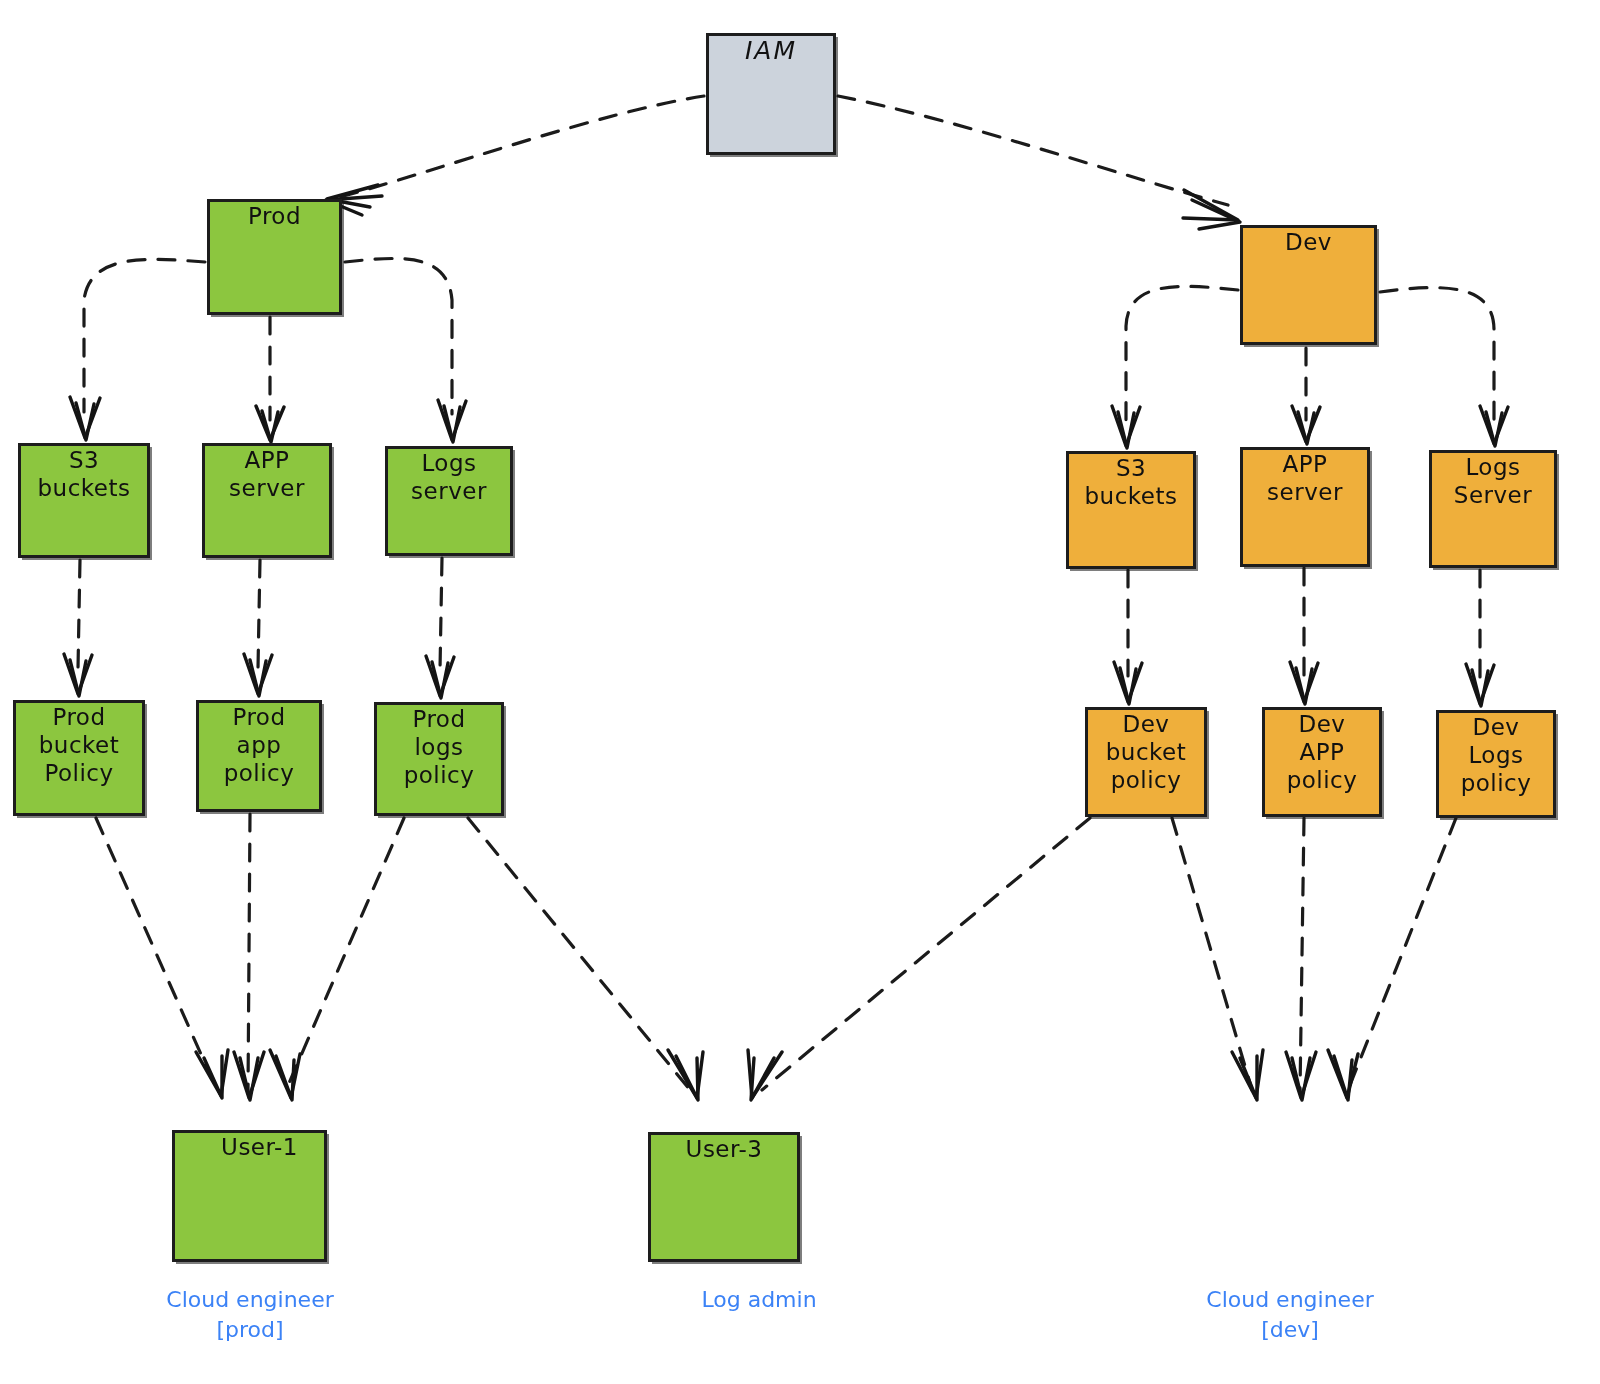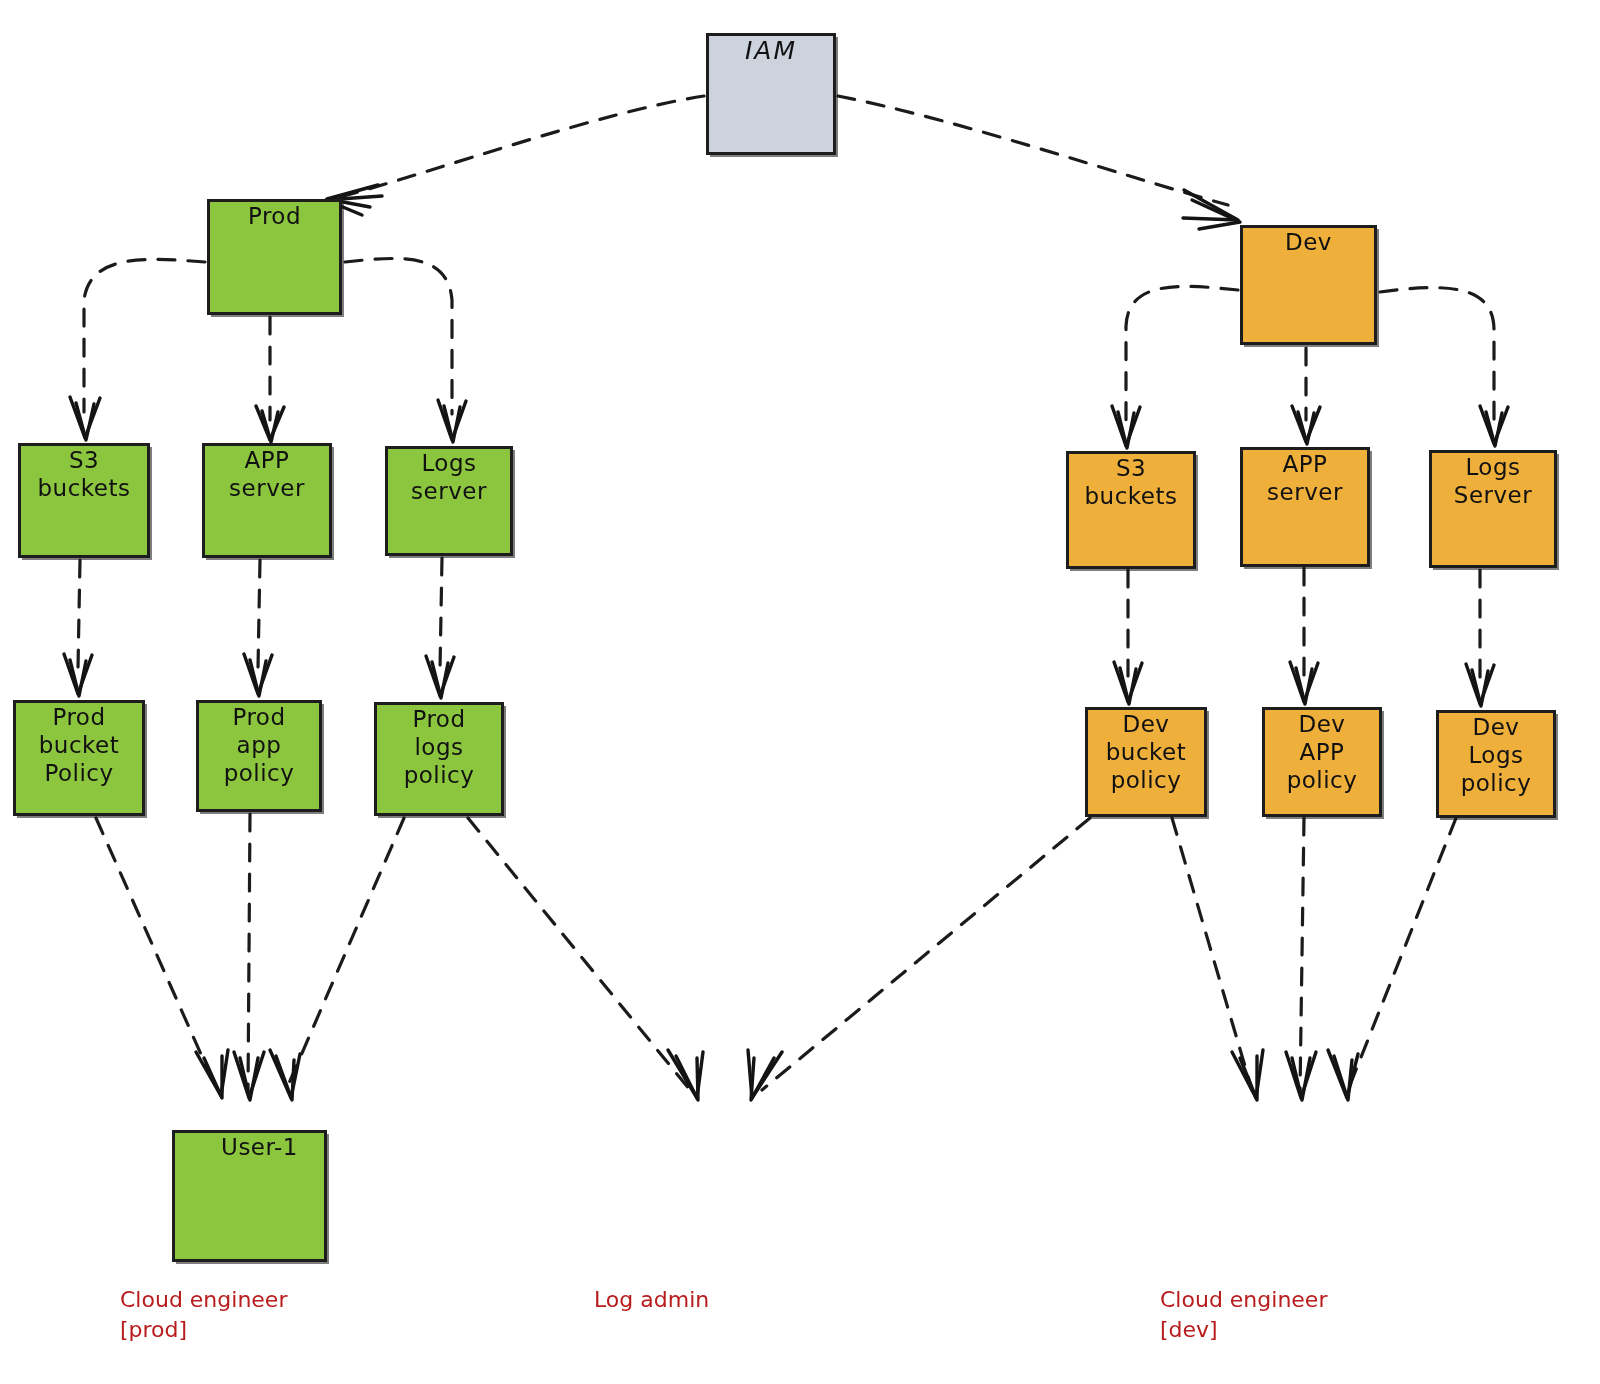--- a/index.html
+++ b/index.html
@@ -50,25 +50,25 @@
   .node.green  { background: #8cc63f; }
   .node.orange { background: #efaf3b; }
   .node.grey   { background: #ccd3dc; }
   .node.grey .nlabel {
     font-style: italic;
     letter-spacing: 2px;
     font-size: 25px;
   }
   .caption {
     position: absolute;
-    text-align: left;
+    text-align: center;
     font-family: "DejaVu Sans", sans-serif;
     font-size: 22px;
     line-height: 1.35;
-    color: #b91c1c;
+    color: #3b82f6;
     white-space: pre-line;
     z-index: 3;
   }
 </style>
 </head>
 <body>
 
 <div id="canvas">
 
   <svg id="wires" viewBox="0 0 1600 1384" xmlns="http://www.w3.org/2000/svg">
@@ -230,20 +230,23 @@
   </div>
   <div class="node orange" style="left: 1436px; top: 710px; width: 120px; height: 108px; background: rgb(239, 175, 59);">
     <span class="nlabel">Dev
 Logs
 policy</span>
   </div>
 
   <div class="node green" style="left: 172px; top: 1130px; width: 155px; height: 132px; background: rgb(140, 198, 63); padding-left: 20px;">
     <span class="nlabel">User-1</span>
   </div>
+  <div class="node green" style="left: 648px; top: 1132px; width: 152px; height: 130px; background: rgb(140, 198, 63);">
+    <span class="nlabel">User-3</span>
+  </div>
 
   <div class="caption" style="left: 120px; top: 1285px; width: 260px;">Cloud engineer
 [prod]</div>
-  <div class="caption" style="left: 594px; top: 1285px; width: 260px;">Log admin</div>
+  <div class="caption" style="left: 629px; top: 1285px; width: 260px;">Log admin</div>
   <div class="caption" style="left: 1160px; top: 1285px; width: 260px;">Cloud engineer
 [dev]</div>
 
 </div>
 
 </body></html>

